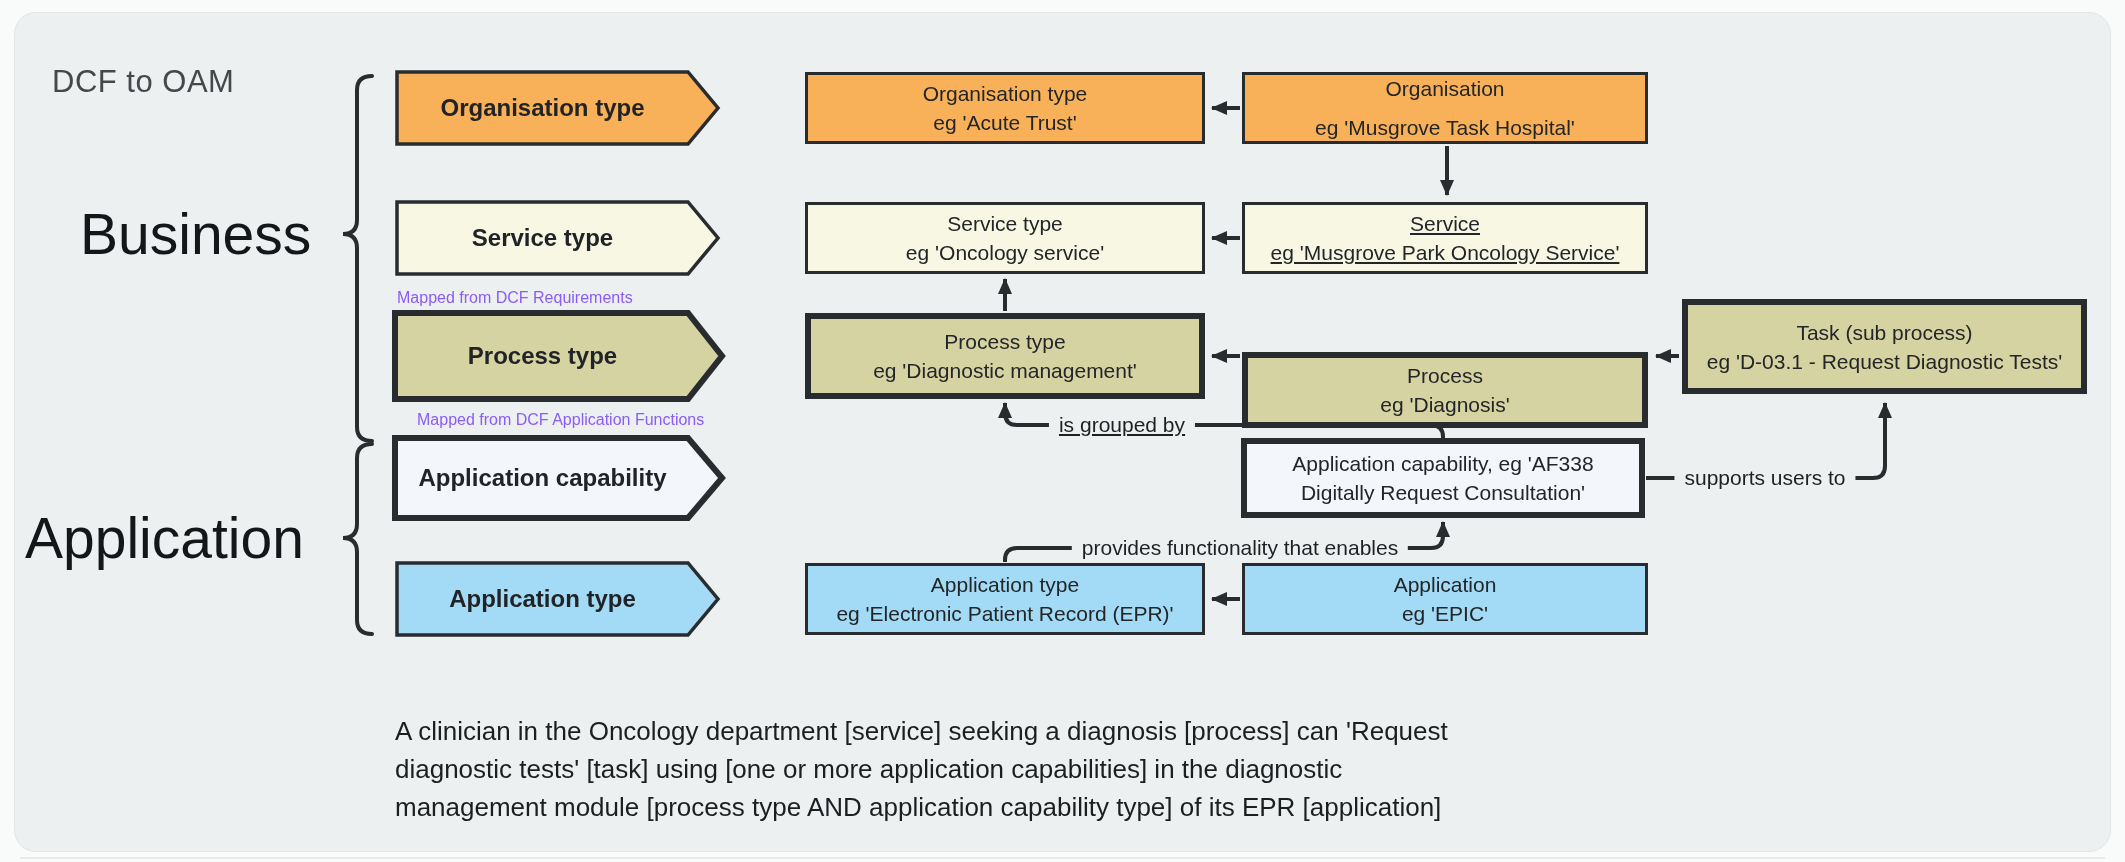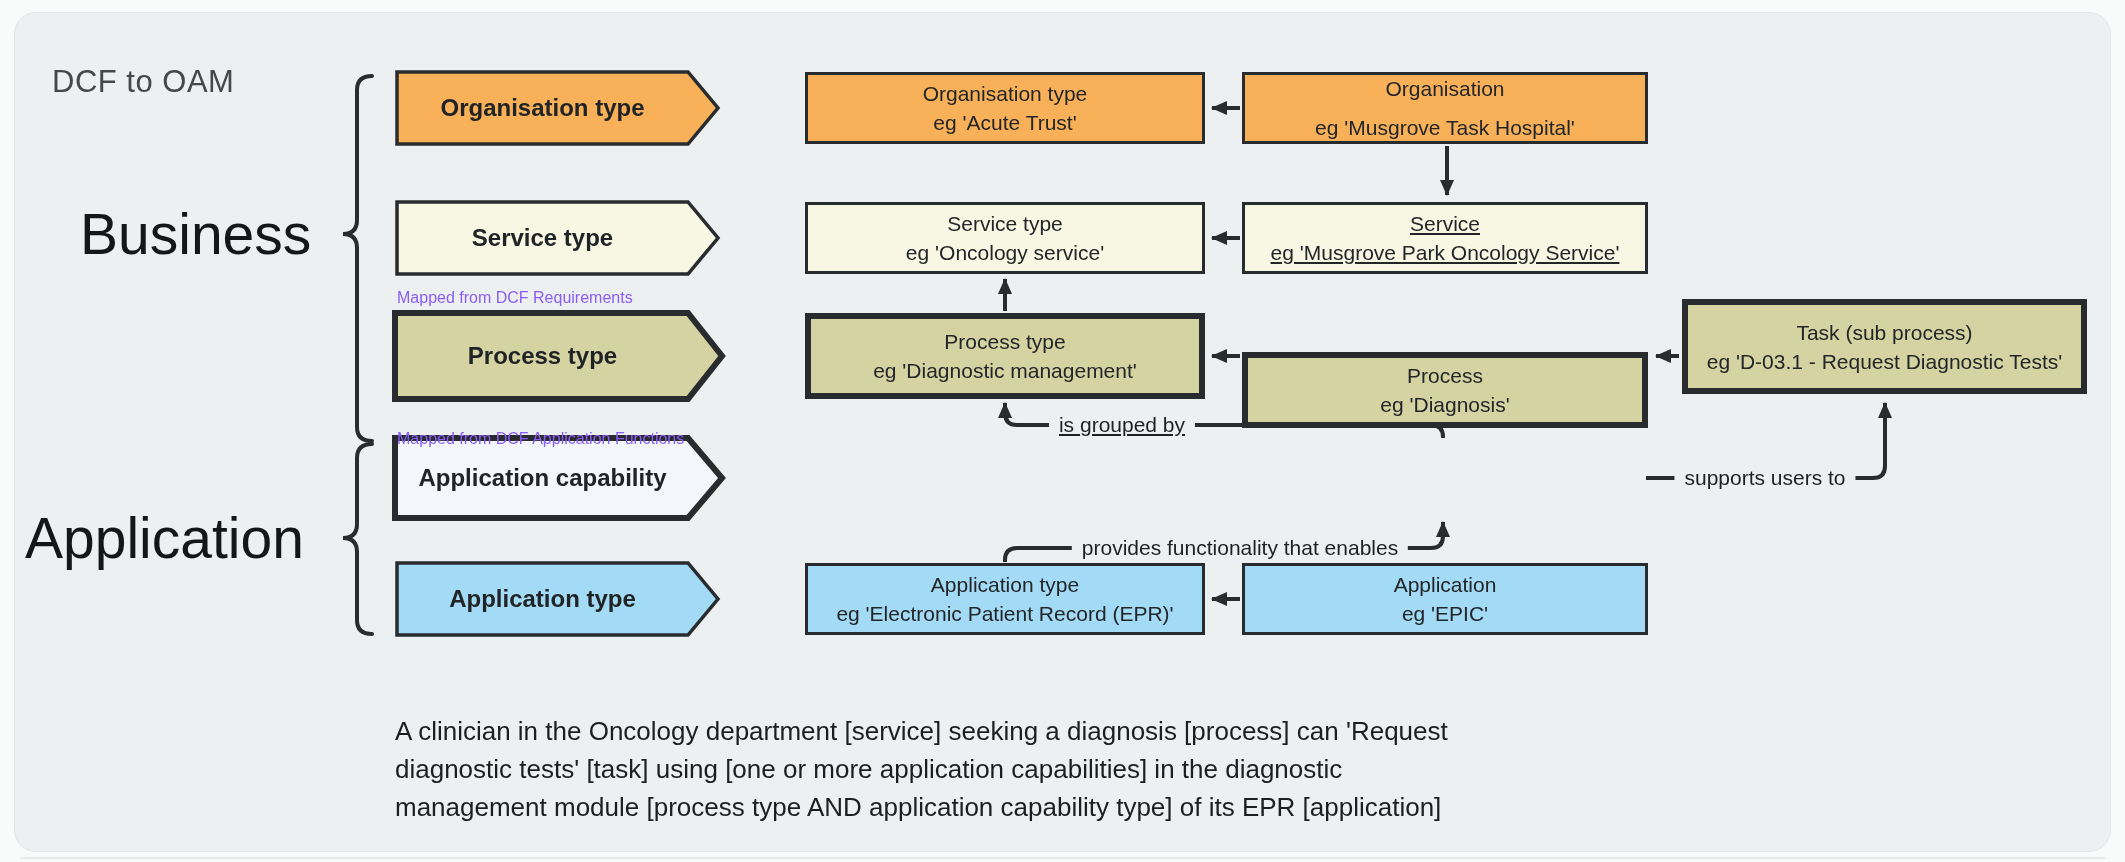--- a/index.html
+++ b/index.html
@@ -16,21 +16,21 @@
   .title{position:absolute;left:52px;top:64px;font-size:31px;font-weight:normal;
          color:var(--title-text,#45484b);letter-spacing:.5px;}
   .biglabel{position:absolute;font-size:57px;font-weight:400;color:#141619;line-height:66px;white-space:nowrap;}
   #lbl-business{left:80px;top:201px;}
   #lbl-application{left:25px;top:505px;}
   .pentlabel{position:absolute;left:397px;width:291px;display:flex;align-items:center;justify-content:center;
              font-size:24px;font-weight:bold;color:#212426;white-space:nowrap;}
   #pl1{top:72px;height:72px;} #pl2{top:202px;height:72px;} #pl3{top:313px;height:86px;}
   #pl4{top:438px;height:80px;} #pl5{top:563px;height:72px;}
   .smallnote{position:absolute;left:397px;font-size:16px;color:#8b5cf6;}
-  #note-req{top:289px;} #note-appfn{top:430px;}
+  #note-req{top:289px;} #note-appfn{top:411px;margin-left:20px;}
   .tasknote{position:absolute;left:1682px;top:264px;width:405px;text-align:center;
             font-size:17px;font-style:italic;color:#1e2124;line-height:22px;}
   .box{position:absolute;display:flex;flex-direction:column;justify-content:center;align-items:center;
        text-align:center;font-size:21px;line-height:29px;color:var(--text,#232628);
        border:3px solid var(--line,#282c2e);}
   .box div{white-space:nowrap;}
   .thick{border-width:6px;}
   .c-orange{background:var(--orange,#f9b159);} .c-cream{background:var(--cream,#f7f7e4);}
   .c-olive{background:var(--olive,#d6d3a3);}  .c-blue{background:var(--blue,#a3daf5);}
   .c-cap{background:var(--capability,#f3f6fb);}
@@ -124,20 +124,24 @@
     <div>eg 'Diagnostic management'</div>
   </div>
   <div class="box c-olive thick" id="b-process">
     <div>Process</div>
     <div>eg 'Diagnosis'</div>
   </div>
   <div class="box c-olive thick" id="b-task">
     <div>Task (sub process)</div>
     <div>eg 'D-03.1 - Request Diagnostic Tests'</div>
   </div>
+  <div class="box c-cap thick" id="b-appcap">
+    <div>Application capability, eg 'AF338</div>
+    <div>Digitally Request Consultation'</div>
+  </div>
   <div class="box c-blue" id="b-app-type">
     <div>Application type</div>
     <div>eg 'Electronic Patient Record (EPR)'</div>
   </div>
   <div class="box c-blue" id="b-app">
     <div>Application</div>
     <div>eg 'EPIC'</div>
   </div>
 
   <div class="connlabel" id="cl-grouped">is grouped by</div>

